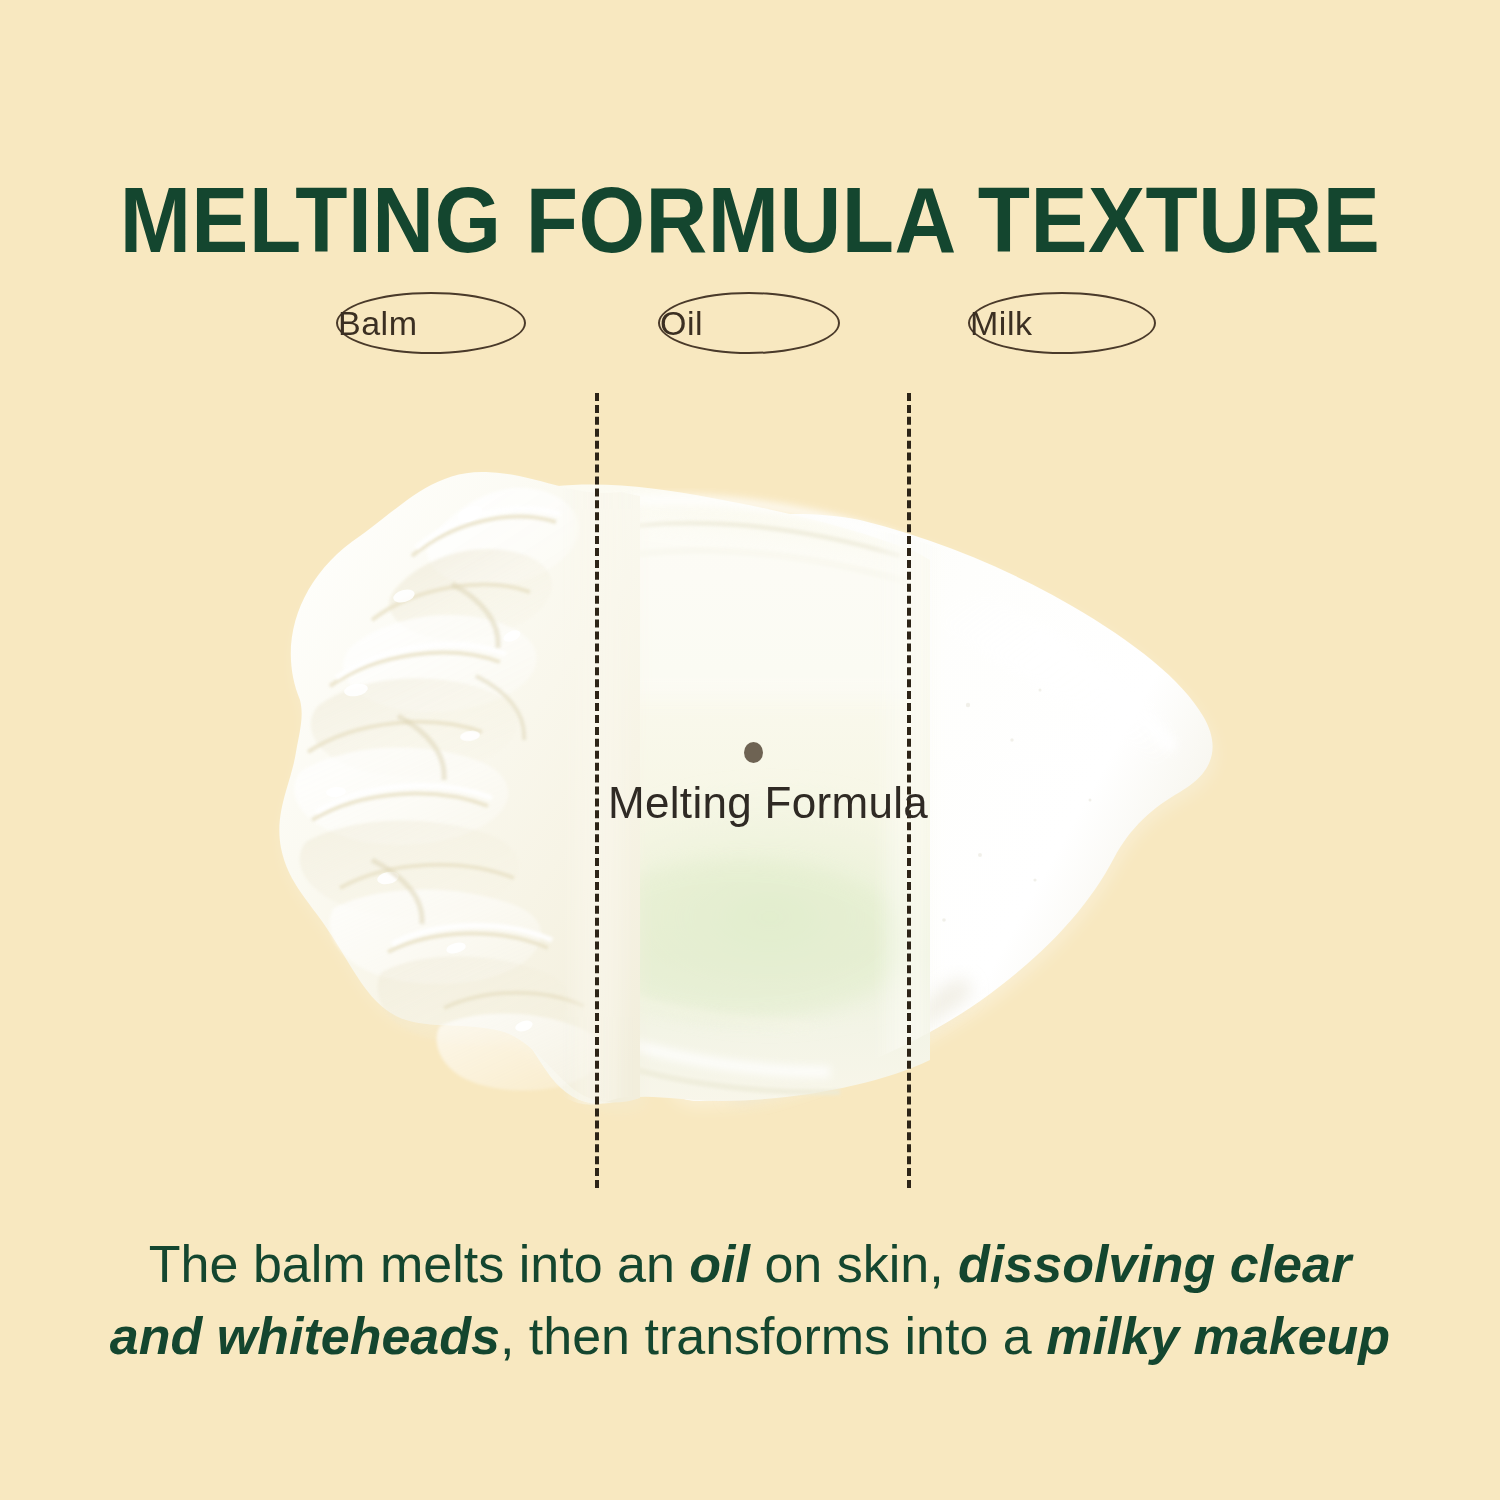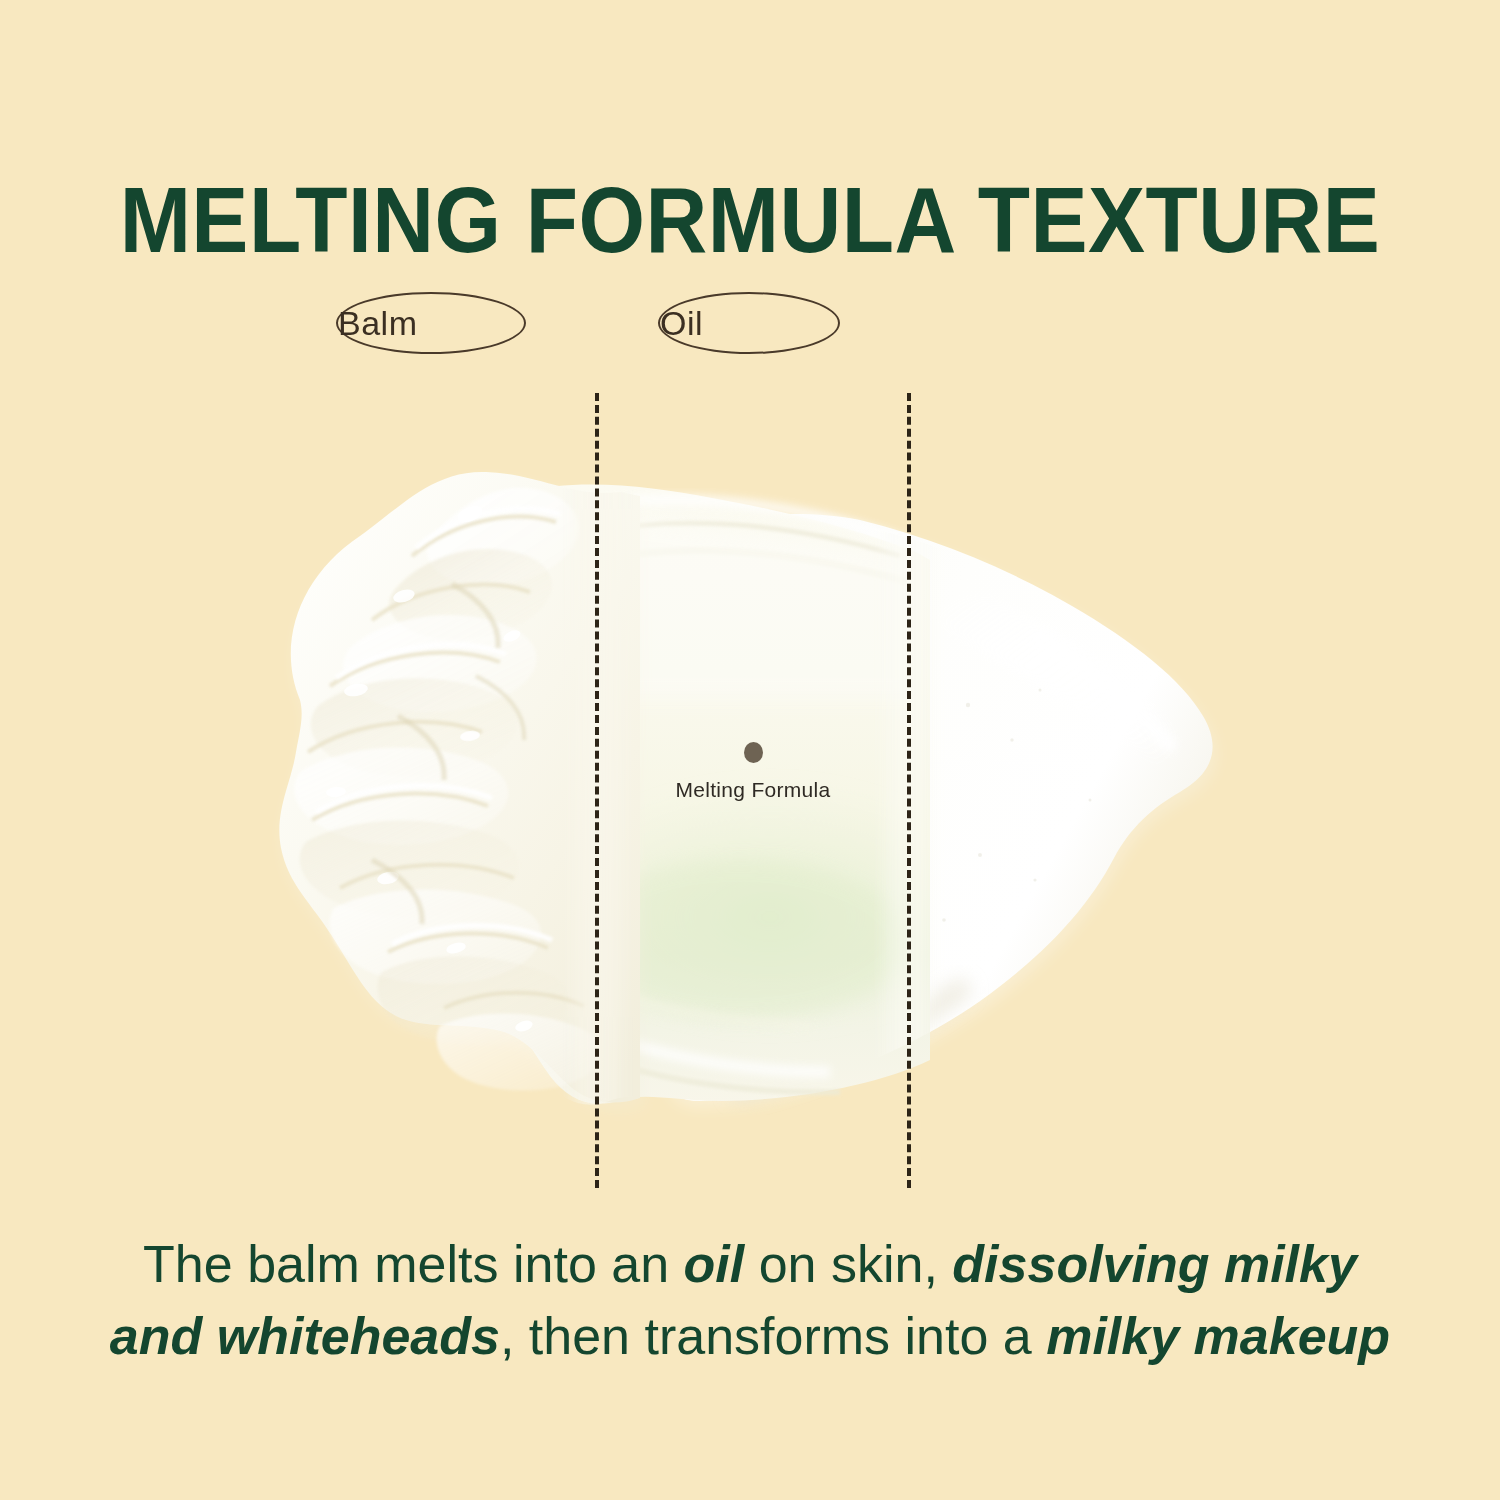--- a/index.html
+++ b/index.html
@@ -99,23 +99,23 @@
     width: 19px;
     height: 21px;
     border-radius: 50%;
     background: #6E6353;
   }
   #marker-label {
     position: absolute;
     left: 578px;
     top: 778px;
     width: 350px;
-    text-align: center;
+    text-align: right;
     font-family: "Liberation Sans", sans-serif;
-    font-size: 21px;
+    font-size: 44px;
     letter-spacing: 0.3px;
     color: #2F2A24;
     white-space: nowrap;
   }
 
   
   #caption {
     position: absolute;
     left: 75px;
     top: 1228px;
@@ -417,24 +417,27 @@
 
   <div id="divider-left" class="divider"></div>
   <div id="divider-right" class="divider"></div>
 
   <div id="pill-balm" class="pill">
     <span>Balm</span>
   </div>
   <div id="pill-oil" class="pill">
     <span>Oil</span>
   </div>
+  <div id="pill-milk" class="pill">
+    <span>Milk</span>
+  </div>
 
   <div id="marker">
     <div id="marker-dot"></div>
     <div id="marker-label">Melting Formula</div>
   </div>
 
   <div id="caption">
-      <span class="cap-line"><span>The balm melts into an </span><span class="em">oil</span><span> on skin, </span><span class="em">dissolving milky</span></span>
+      <span class="cap-line"><span>The balm melts into an </span><span class="em">oil</span><span> on skin, </span><span class="em">dissolving clear</span></span>
       <span class="cap-line"><span class="em">and whiteheads</span><span>, then transforms into a </span><span class="em">milky makeup</span></span>
     </div>
 
 </div>
 
 </body></html>

